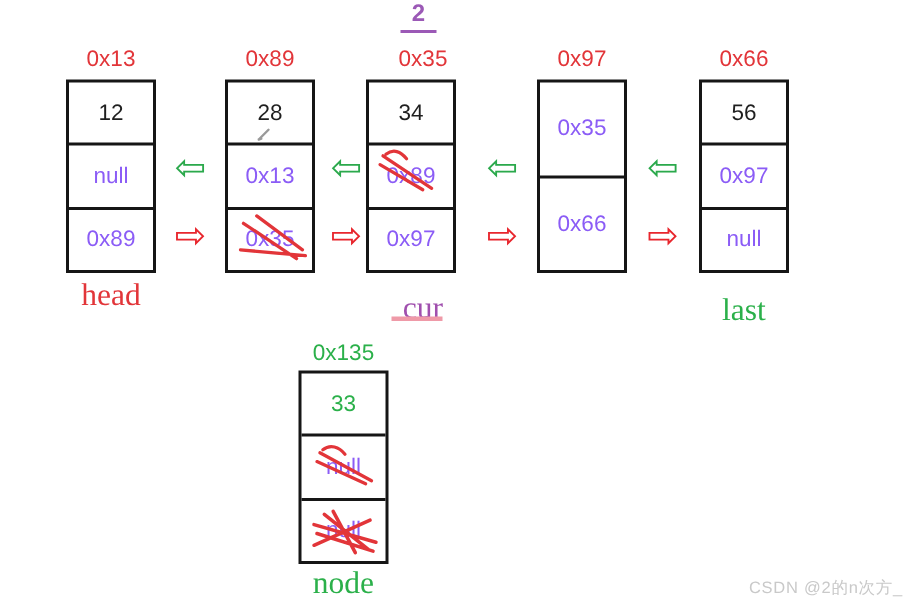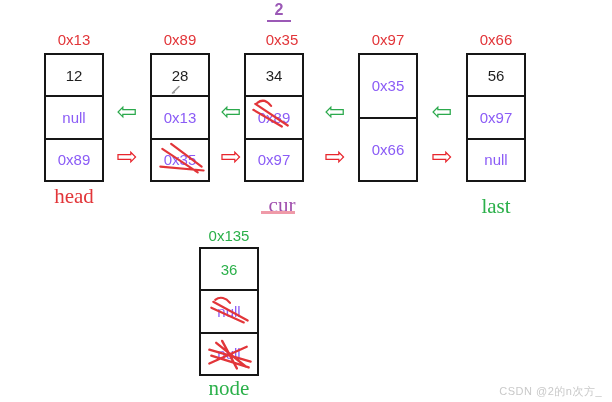--- a/index.html
+++ b/index.html
@@ -118,21 +118,21 @@
   <span class="arrow prev" style="left:322px">⇦</span>
   <span class="arrow prev" style="left:429px">⇦</span>
 
   <span class="arrow next" style="left:114px">⇨</span>
   <span class="arrow next" style="left:218px">⇨</span>
   <span class="arrow next" style="left:322px">⇨</span>
   <span class="arrow next" style="left:429px">⇨</span>
 
   <div class="addr green new-addr" style="left:199px">0x135</div>
   <div class="node new" style="left:199px">
-    <div class="cell value green-val">36</div>
+    <div class="cell value green-val">33</div>
     <div class="cell ptr">
       <span>null</span>
       <svg class="scribble" viewBox="0 0 56 41">
         <path d="M12 11 L47 30 M10 17 L43 32 M14 9 C19 5 25 7 29 12" stroke="#e23539" stroke-width="2.2" fill="none" stroke-linecap="round"></path>
       </svg>
     </div>
     <div class="cell ptr">
       <span>null</span>
       <svg class="scribble" viewBox="0 0 56 41">
         <path d="M8 16 L50 28 M10 22 L48 34 M15 9 L45 33 M8 30 L46 13 M21 7 L36 35" stroke="#e23539" stroke-width="2.4" fill="none" stroke-linecap="round"></path>

